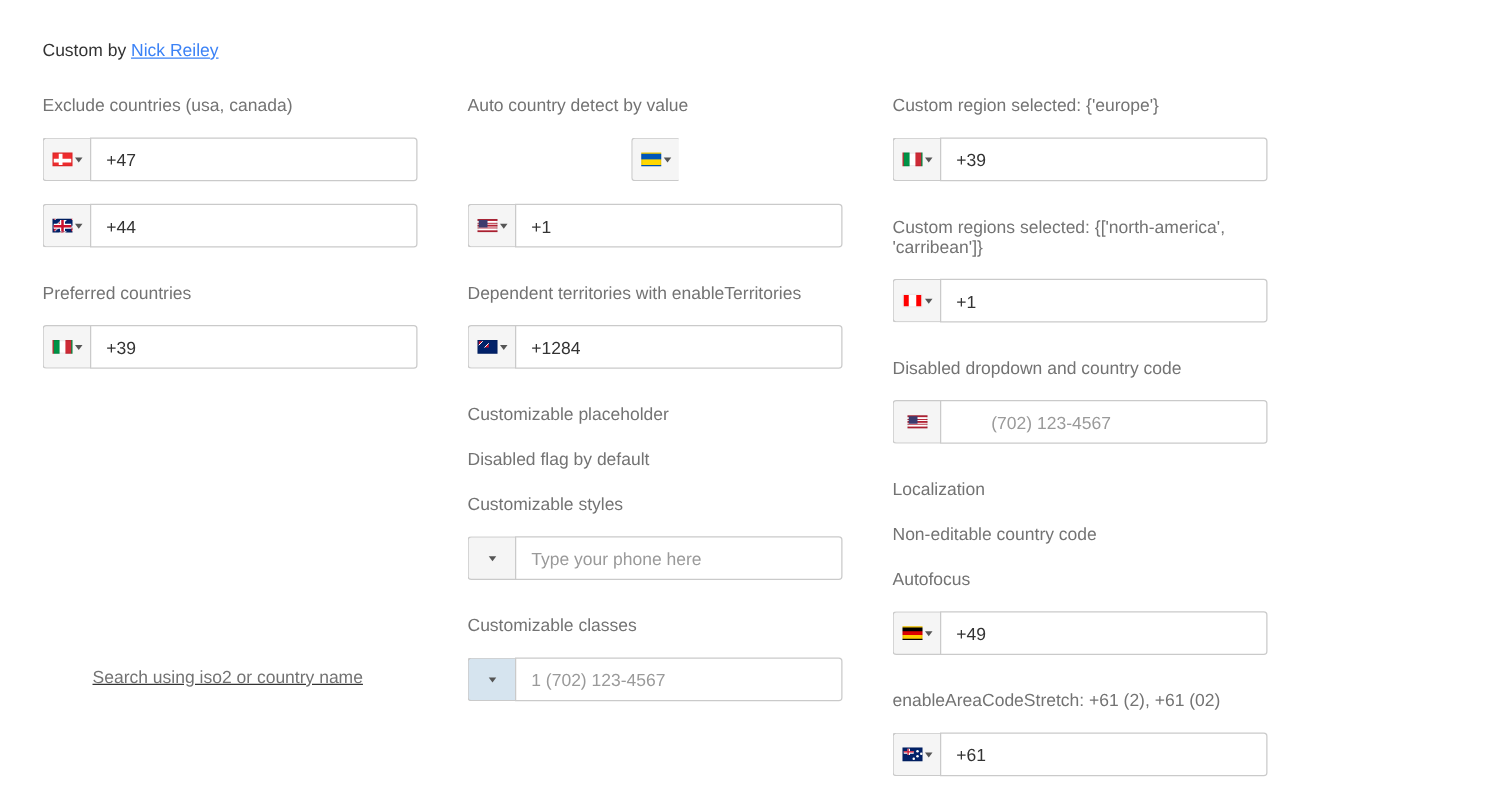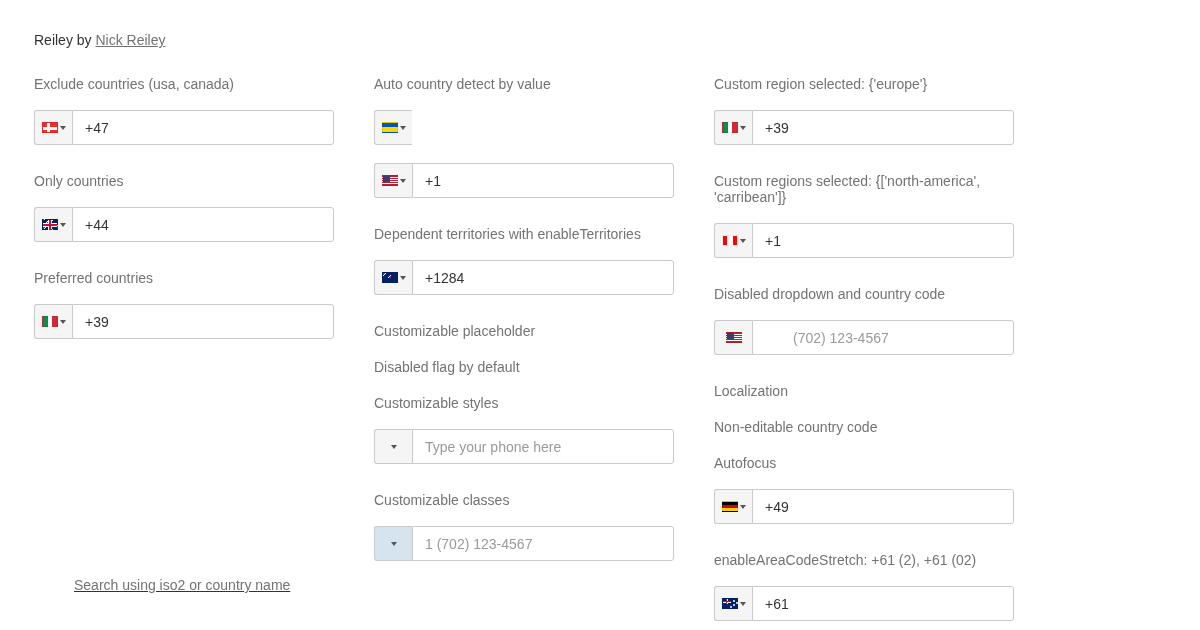--- a/index.html
+++ b/index.html
@@ -10,21 +10,21 @@
     font-size: 14px;
     color: #333;
     background: #fff;
     width: 1200px;
   }
   .credit {
     font-size: 14px;
     margin-bottom: 28px;
   }
   .credit a {
-    color: #737373;
+    color: #3b82f6;
     text-decoration: underline;
   }
   .columns {
     display: flex;
     gap: 40px;
   }
   .col {
     width: 300px;
     display: flex;
     flex-direction: column;
@@ -35,20 +35,21 @@
     margin-bottom: 18px;
     margin-top: 10px;
   }
   .label:first-child { margin-top: 0; }
   .label.nomargin { margin-bottom: 10px; }
   .phone-input {
     display: flex;
     width: 300px;
     height: 35px;
     margin-bottom: 18px;
+    justify-content: center;
   }
   .flag-btn {
     width: 38px;
     height: 35px;
     border: 1px solid #cacaca;
     border-right: none;
     border-radius: 3px 0 0 3px;
     background: #f5f5f5;
     display: flex;
     align-items: center;
@@ -113,36 +114,35 @@
   .flag-au { background:#012169; }
   .flag-au::before{content:"";position:absolute;left:0;top:0;width:8px;height:5px;background:linear-gradient(#c8102e,#c8102e) center/100% 1px no-repeat,linear-gradient(#c8102e,#c8102e) center/1px 100% no-repeat,linear-gradient(#fff,#fff) center/100% 2px no-repeat,linear-gradient(#fff,#fff) center/2px 100% no-repeat;background-color:#012169;}
   .flag-au::after{content:"";position:absolute;right:2px;top:1px;width:2px;height:2px;background:#fff;border-radius:50%; box-shadow: 0 4px 0 0 #fff, 3px 2px 0 0 #fff, -3px 6px 0 0 #fff;}
 
   .indent { margin-left: 40px; width: 300px; display:flex; flex-direction:column;text-decoration:underline; }
 </style>
 </head>
 <body>
 
 <div class="credit">
-  <span>Reiley by </span><a href="#">Nick Reiley</a>
+  <span>Custom by </span><a href="#">Nick Reiley</a>
 </div>
 
 <div class="columns">
 
   <div class="col">
     <div class="label">Exclude countries (usa, canada)</div>
     <div class="phone-input">
       <div class="flag-btn">
         <span class="flag flag-no"></span>
         <span class="arrow"></span>
       </div>
       <input class="num-input" value="+47" style="">
     </div>
 
-    <div class="label">Only countries</div>
     <div class="phone-input">
       <div class="flag-btn">
         <span class="flag flag-gb"></span>
         <span class="arrow"></span>
       </div>
       <input class="num-input" value="+44" style="">
     </div>
 
     <div class="label">Preferred countries</div>
     <div class="phone-input">

